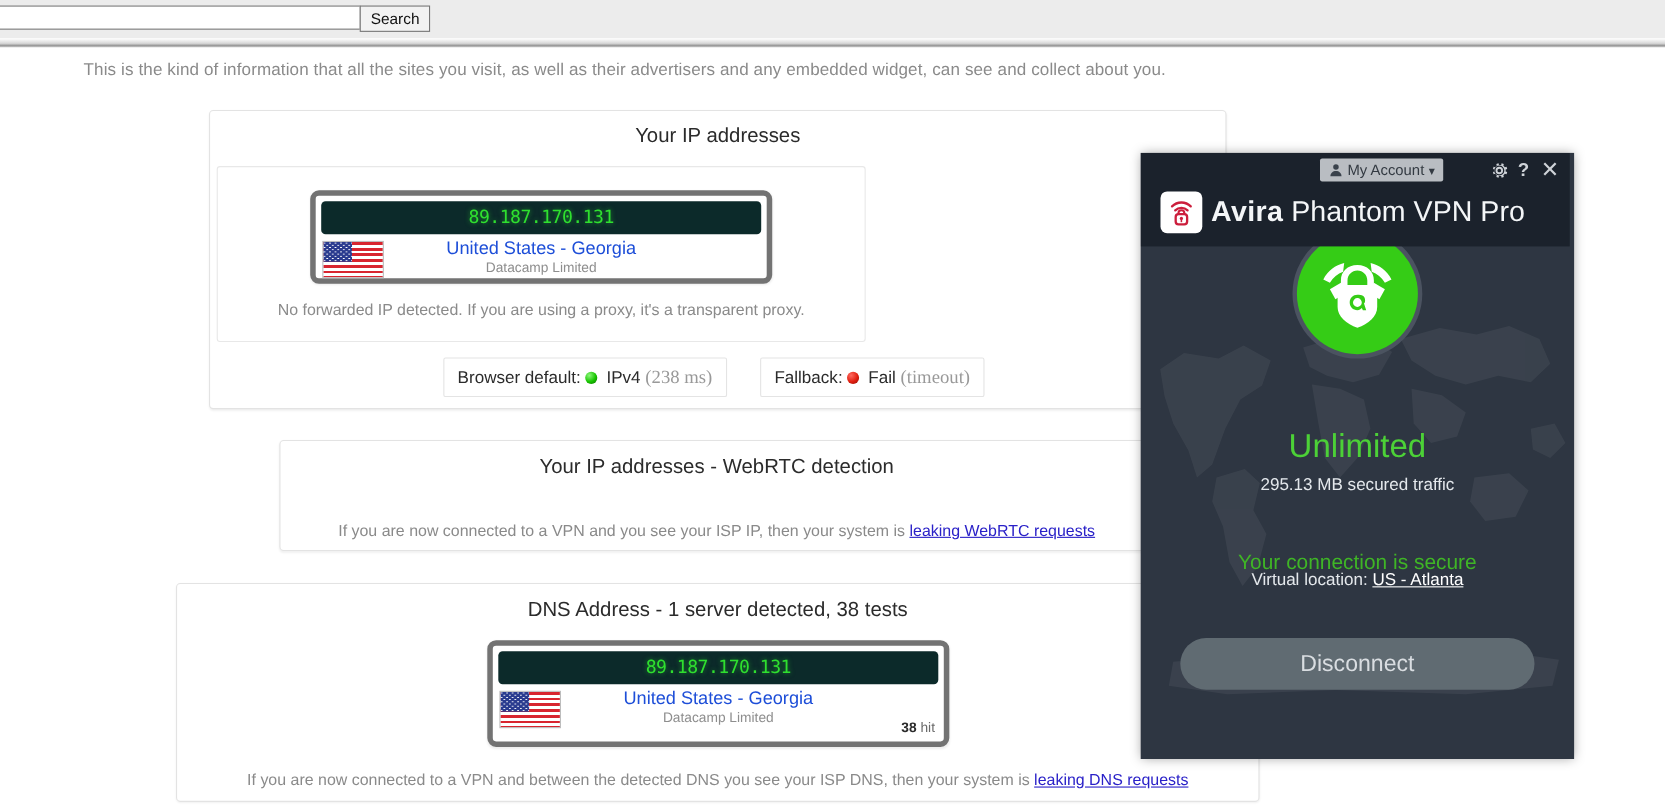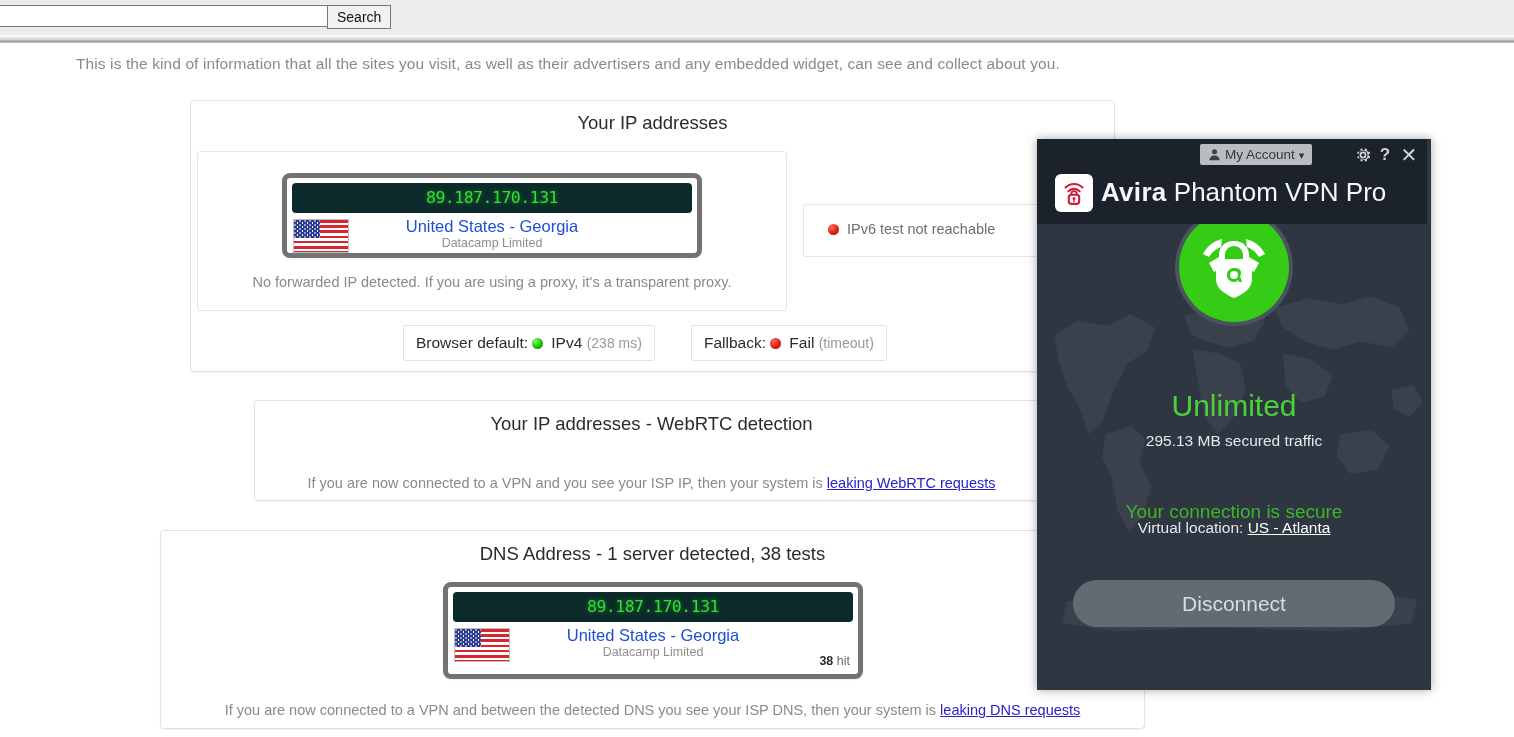--- a/index.html
+++ b/index.html
@@ -174,21 +174,21 @@
     border: 1px solid #e4e4e4;
     background: #fff;
     height: 36px;
     border-radius: 2px;
     font-size: 15.5px;
     color: #2b2b2b;
     line-height: 34px;
     padding: 0 12px;
     white-space: nowrap;
   }
-  .pillbox .sub { font-size: 14px; color: #999; }
+  .pillbox .sub { font-size: 17px; color: #999; font-family: Liberation Serif, serif; }
   #pill-browser { left: 212px; top: 224px; }
   #pill-fallback { left: 500px; top: 224px; }
 
   
   #panel-webrtc { left: 254px; top: 400px; width: 795px; height: 101px; }
   #panel-webrtc .panel-title { margin-top: 12px; }
   .leak-note {
     position: absolute; left: 0; bottom: 9px; width: 100%;
     text-align: center;
     font-size: 14.5px; color: #8a8a8a;
@@ -349,25 +349,20 @@
           <div class="canton"></div>
           <div class="stars"></div>
         </div>
         <div class="geo-name">United States - Georgia</div>
         <div class="geo-isp">Datacamp Limited</div>
       </div>
     </div>
     <div class="forwarded-note">No forwarded IP detected. If you are using a proxy, it's a transparent proxy.</div>
   </div>
 
-  <div class="inner-box" id="ipv6-box">
-    <div class="ipv6-text">
-      <span class="dot dot-red"></span><span>IPv6 test not reachable</span>
-    </div>
-  </div>
 
   <div class="pillbox" id="pill-browser">
     <span>Browser default:</span>
     <span class="dot dot-green"></span><span>IPv4</span>
     <span class="sub">(238 ms)</span>
   </div>
 
   <div class="pillbox" id="pill-fallback">
     <span>Fallback:</span>
     <span class="dot dot-red"></span><span>Fail</span>

